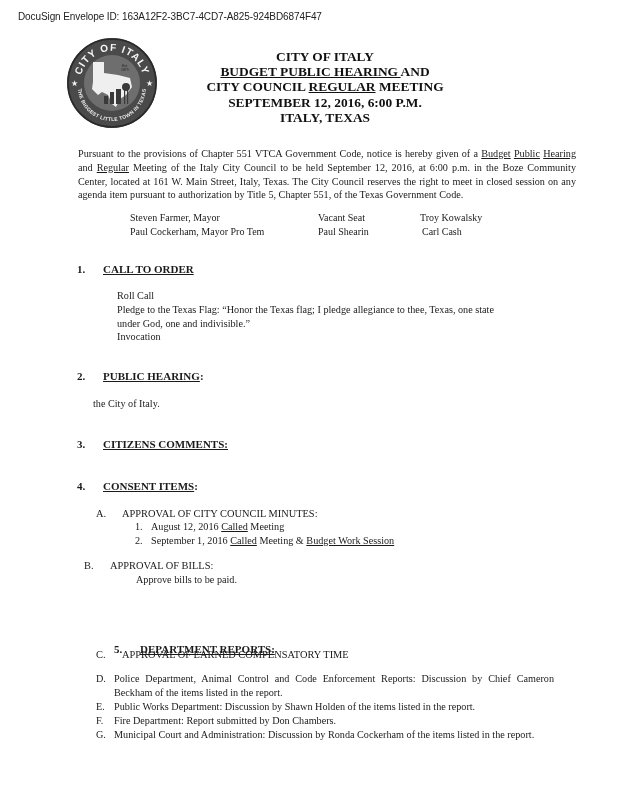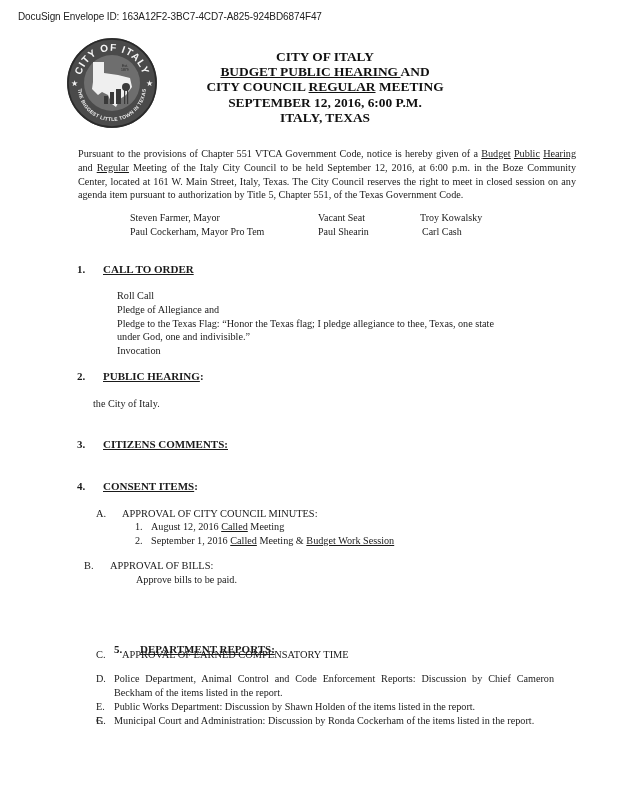--- a/index.html
+++ b/index.html
@@ -167,21 +167,20 @@
 <div class="council" style="left:420px;">
   <div>Troy Kowalsky</div>
   <div style="padding-left:2px;">Carl Cash</div>
 </div>
 
 <div class="section-head" style="top:263px;">
   <span class="num">1.</span><span class="title">CALL TO ORDER</span>
 </div>
 <div class="body-text" style="left:97px; top:289px;margin-left:20px;">
   <div>Roll Call</div>
-  <div>Pledge of Allegiance and</div>
   <div>Pledge to the Texas Flag: “Honor the Texas flag; I pledge allegiance to thee, Texas, one state</div>
   <div>under God, one and indivisible.”</div>
   <div>Invocation</div>
 </div>
 
 <div class="section-head" style="top:370px;">
   <span class="num">2.</span><span class="title">PUBLIC HEARING</span><span>:</span>
 </div>
 <div class="body-text" style="left:93px; top:397px;">
   <div>the City of Italy.</div>
@@ -213,18 +212,18 @@
   <span class="num">5.</span><span class="title">DEPARTMENT REPORTS:</span>
 </div>
 <div class="dept-list">
   <div class="dept-item">
     <span class="letter">D.</span><span style="text-align-last:left;">Police Department, Animal Control and Code Enforcement Reports: Discussion by Chief Cameron Beckham of the items listed in the report.</span>
   </div>
   <div class="dept-item">
     <span class="letter">E.</span><span>Public Works Department: Discussion by Shawn Holden of the items listed in the report.</span>
   </div>
   <div class="dept-item">
-    <span class="letter">F.</span>
+    <span class="letter">F.</span><span>Fire Department: Report submitted by Don Chambers.</span>
   </div>
   <div class="dept-item">
     <span class="letter">G.</span><span>Municipal Court and Administration: Discussion by Ronda Cockerham of the items listed in the report.</span>
   </div>
 </div>
 
 </body></html>

